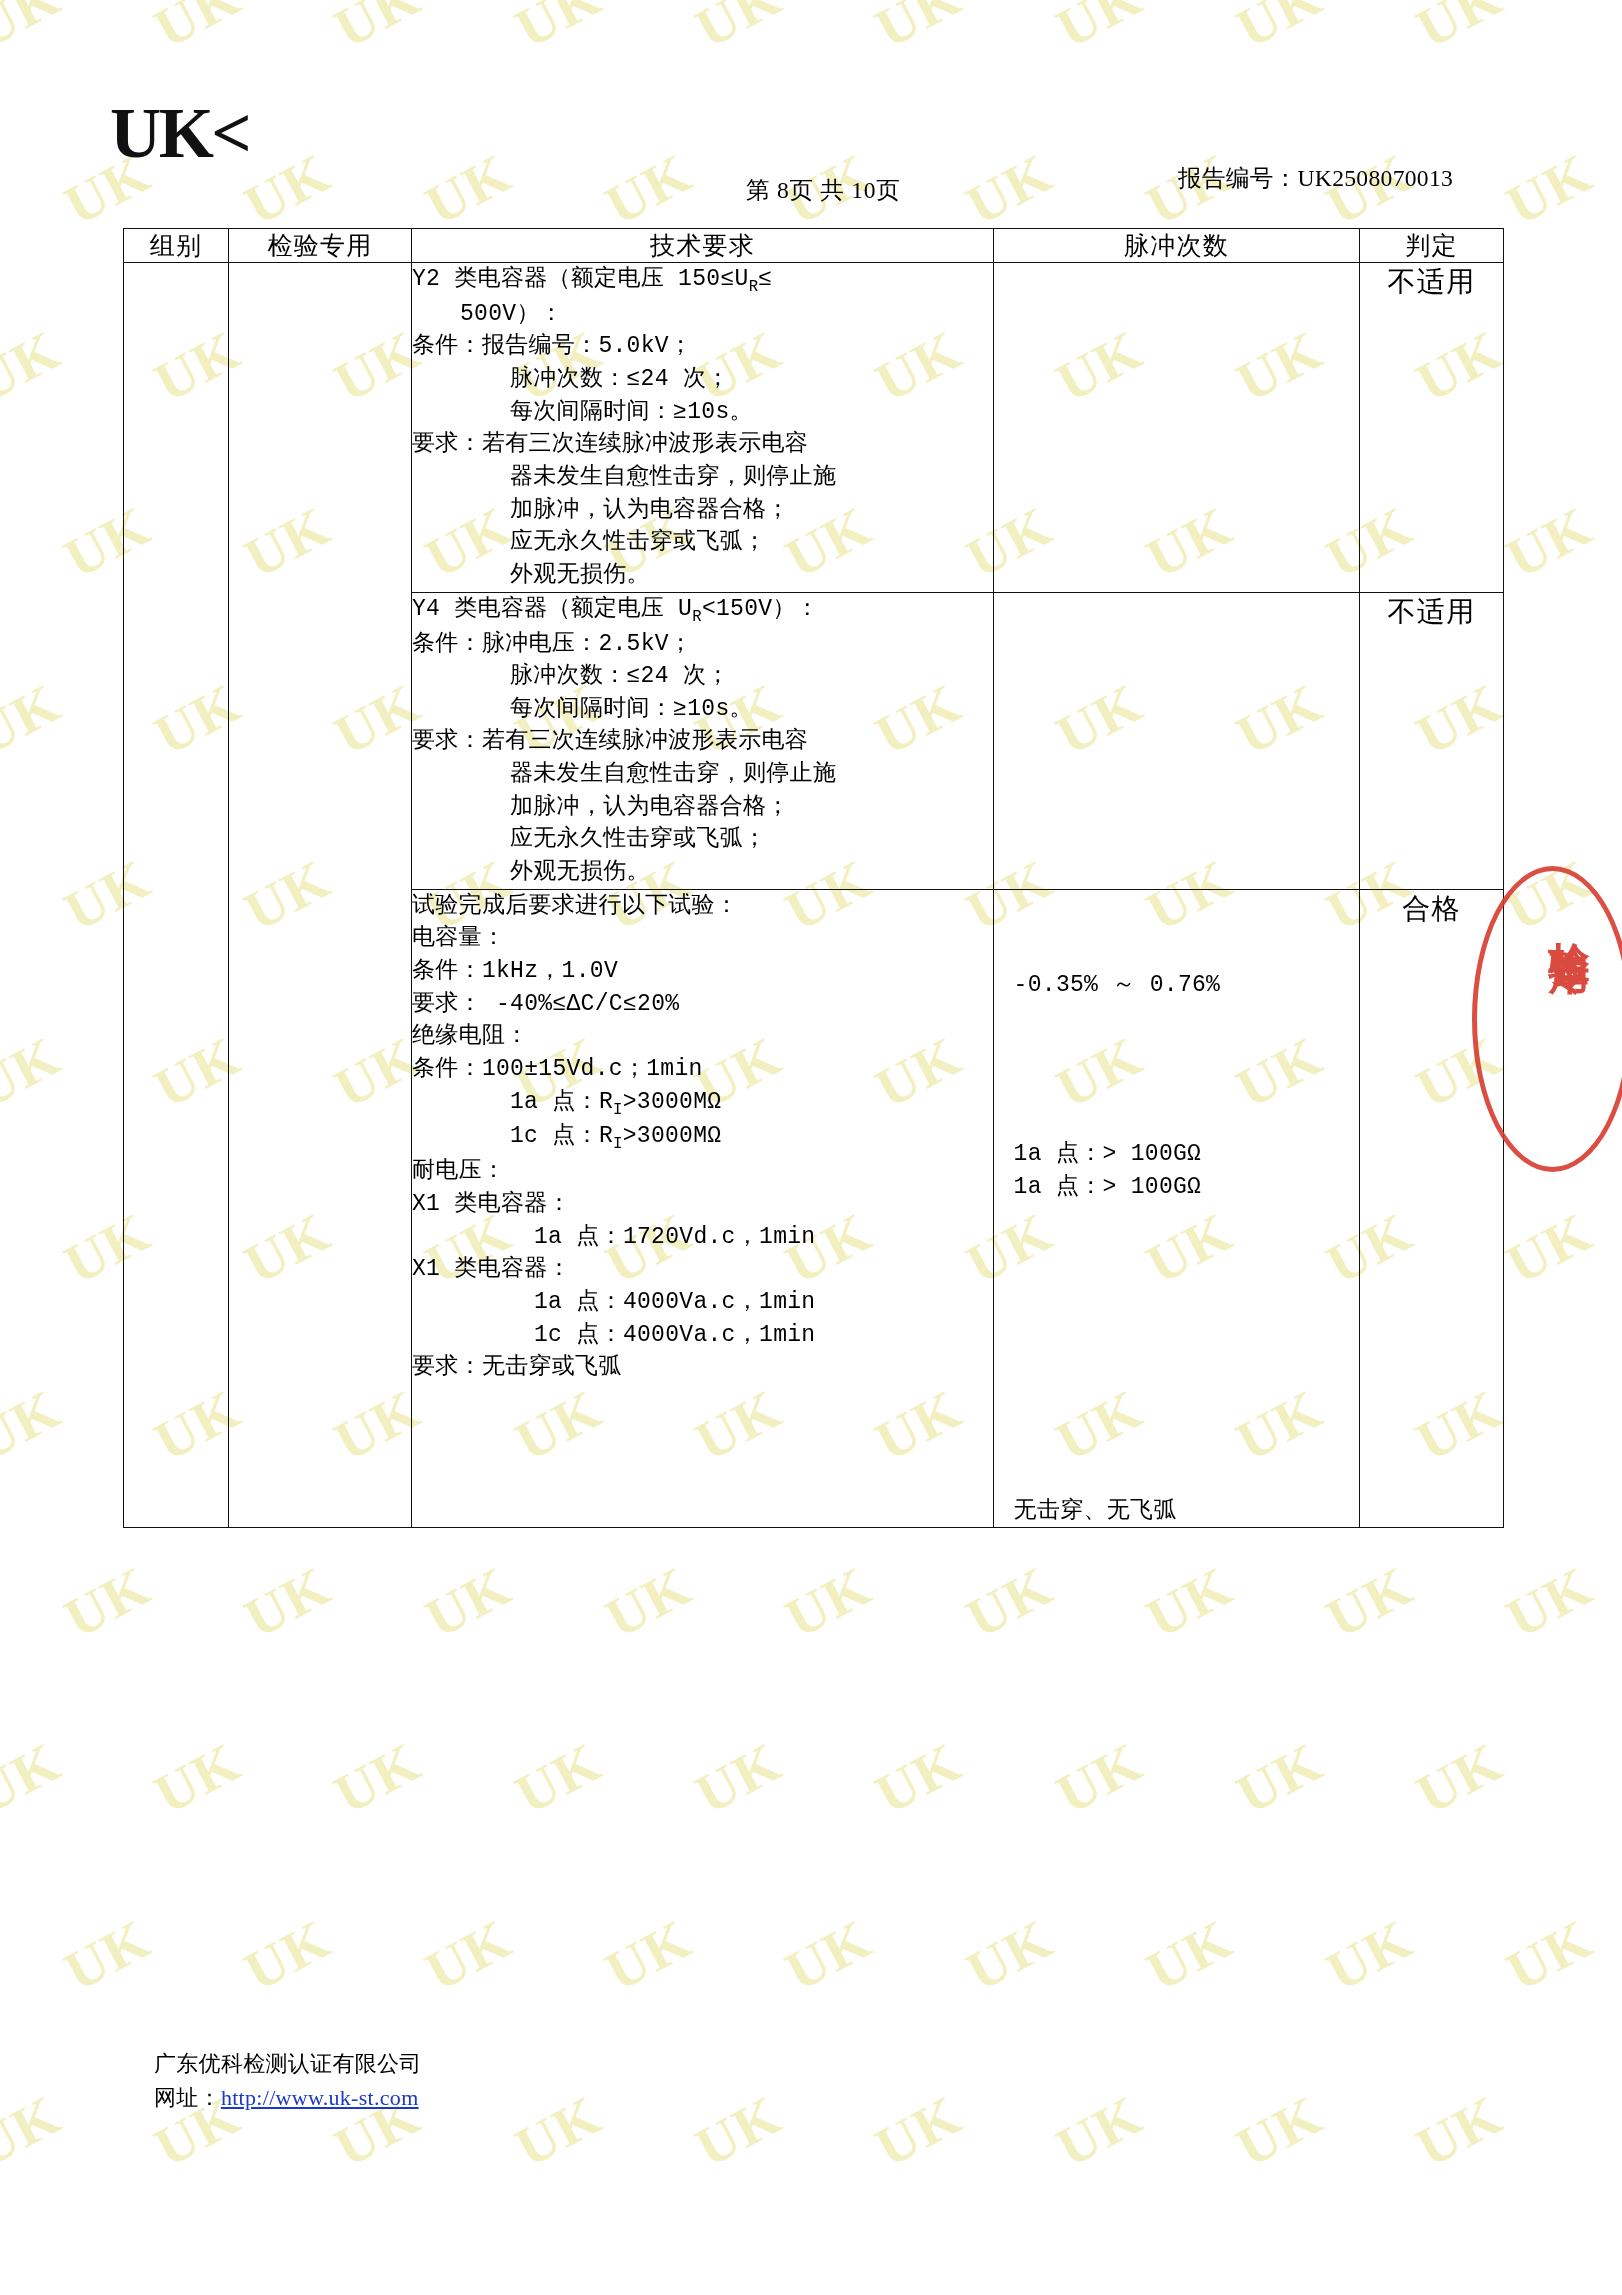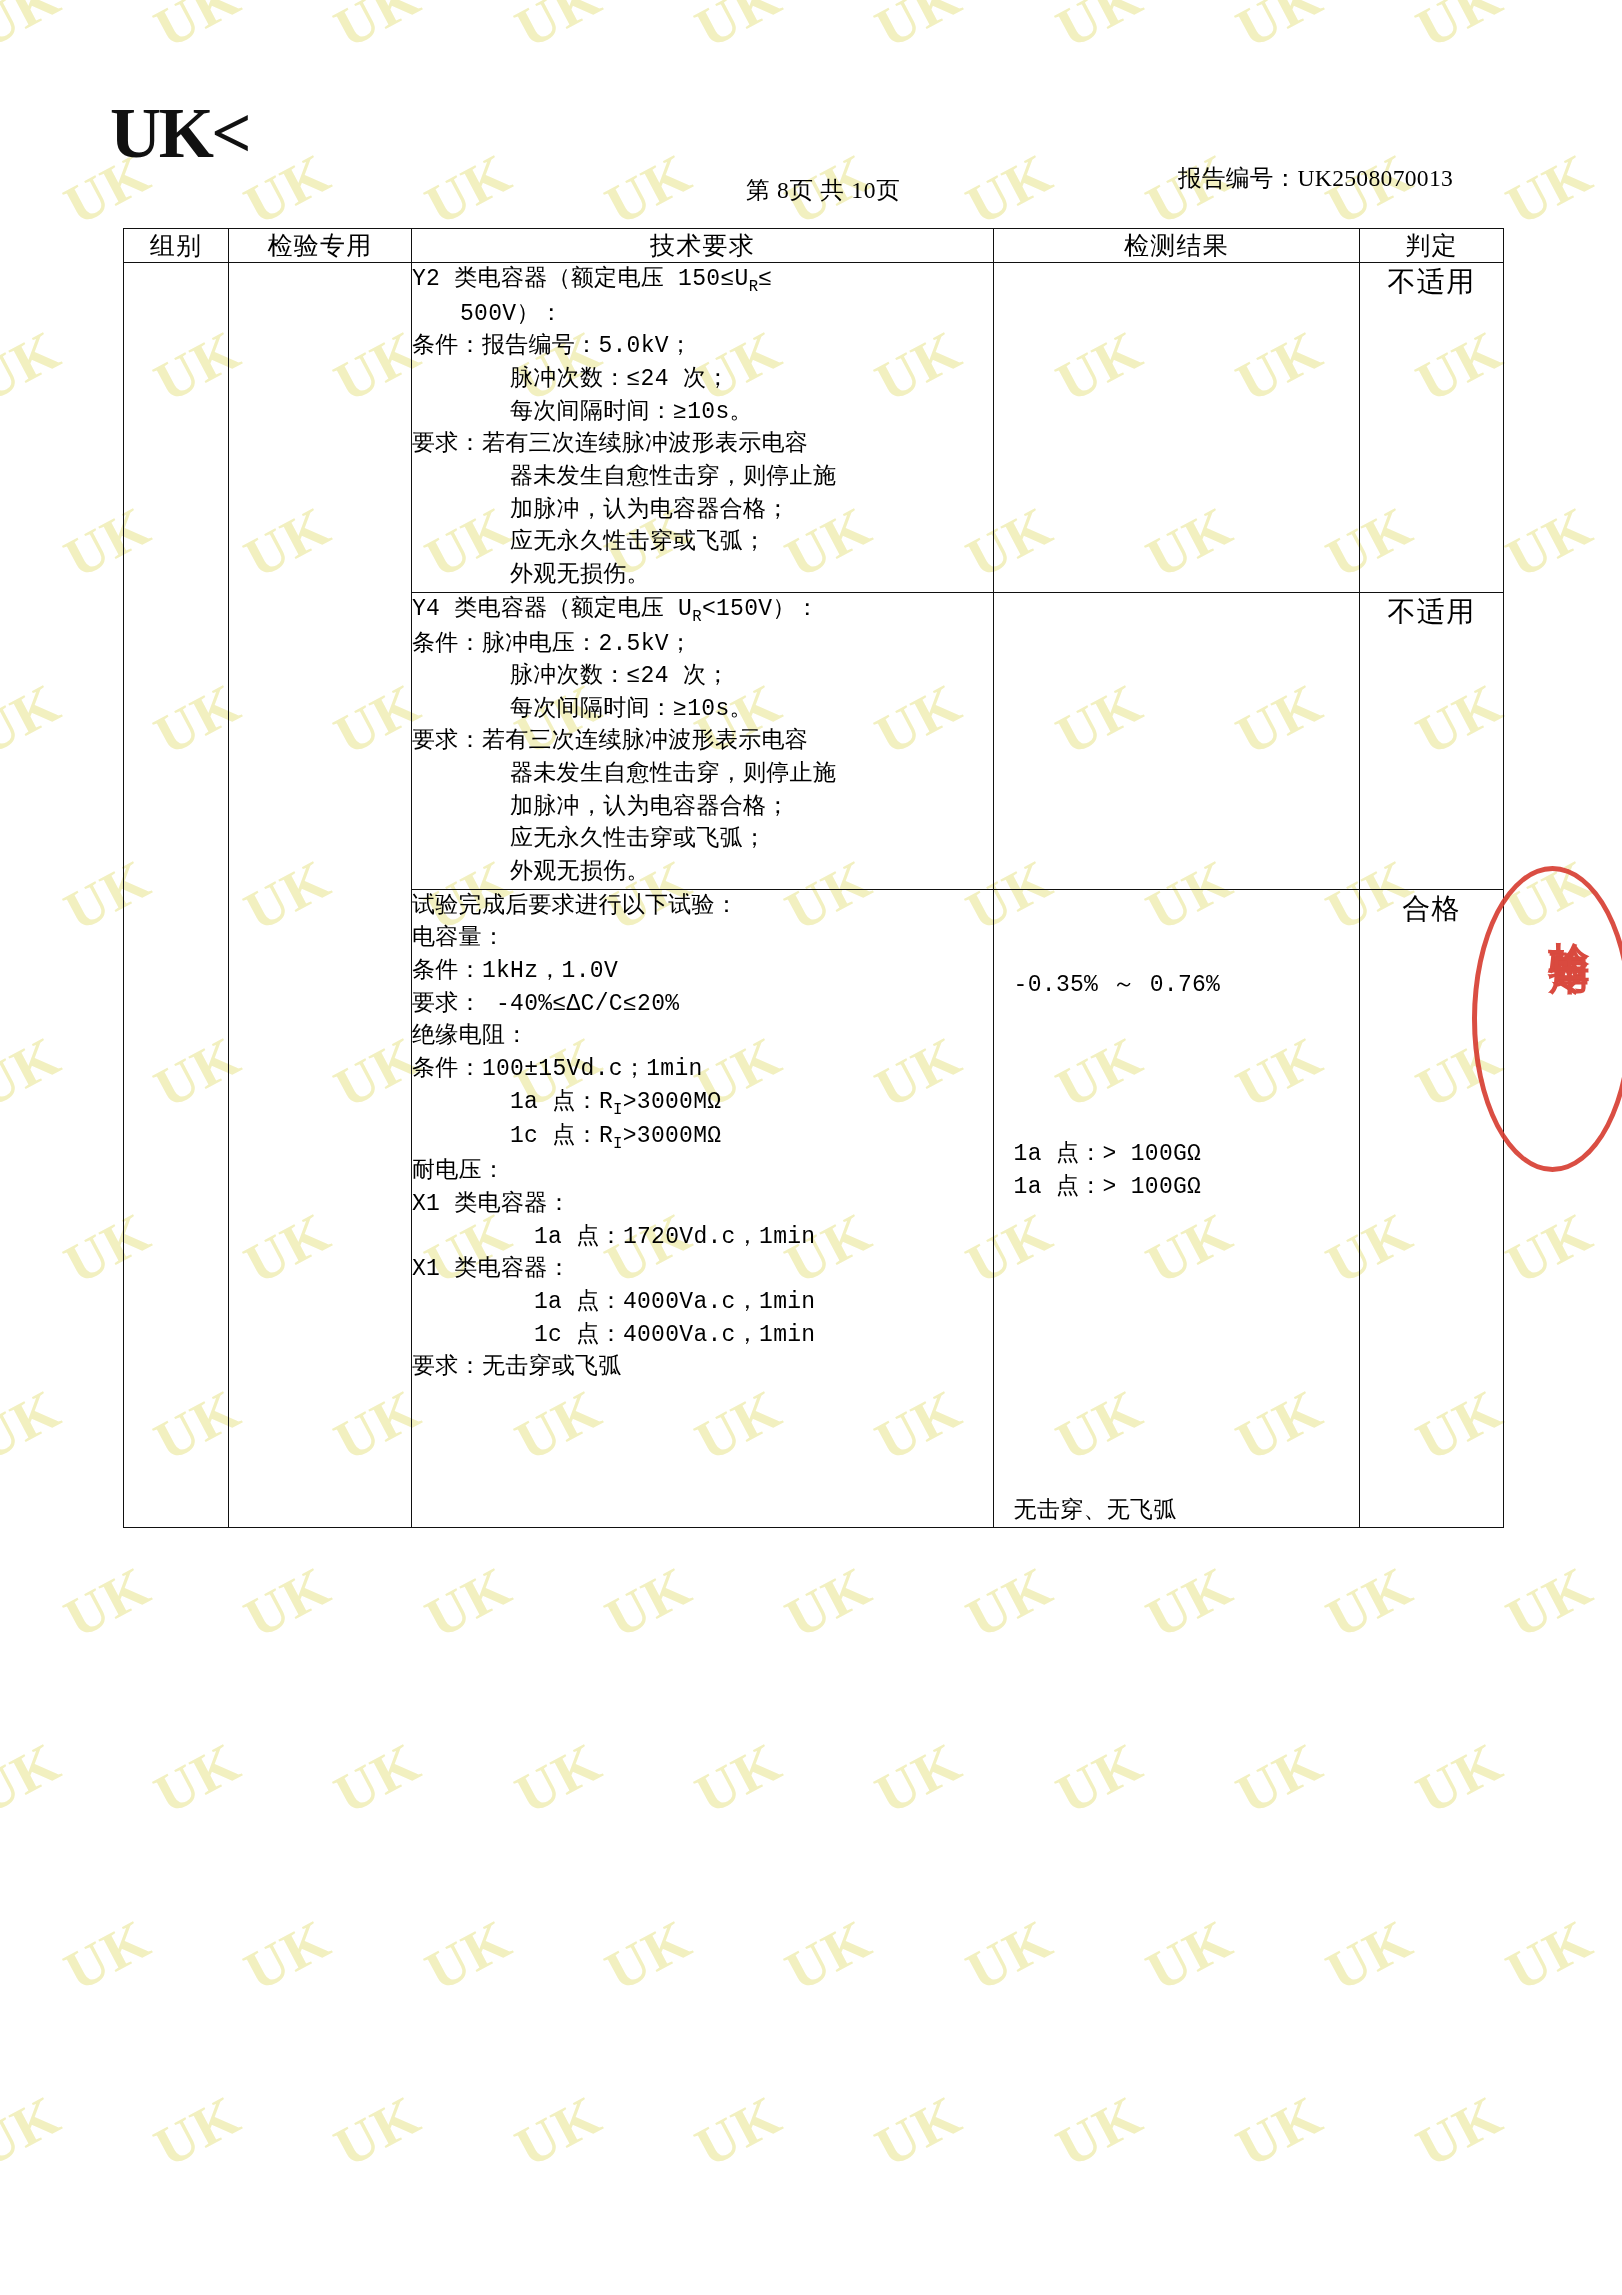--- a/index.html
+++ b/index.html
@@ -311,21 +311,21 @@
         <col class="col-item">
         <col class="col-req">
         <col class="col-res">
         <col class="col-judge">
     </colgroup>
     <thead>
       <tr>
         <th class="th-cell">组别</th>
         <th class="th-cell">检验专用</th>
         <th class="th-cell">技术要求</th>
-        <th class="th-cell">检测结果</th>
+        <th class="th-cell">脉冲次数</th>
         <th class="th-cell">判定</th>
       </tr>
     </thead>
     <tbody>
 
       <tr>
         <td rowspan="3"></td>
         <td rowspan="3"></td>
         <td class="cell-body">
           <span class="ln">Y2 类电容器（额定电压 150≤U<sub>R</sub>≤</span>
@@ -391,15 +391,21 @@
         <td class="judge-cell">合格</td>
       </tr>
     </tbody>
   </table>
 
   <div class="stamp">
     <div class="stamp-arc"></div>
     <div class="stamp-txt">检验专用</div>
   </div>
 
+  <div class="footer">
+    <div>广东优科检测认证有限公司</div>
+    <div>
+      <span>网址：</span><a href="#">http://www.uk-st.com</a>
+    </div>
+  </div>
 
 </div>
 
 
 </body></html>

